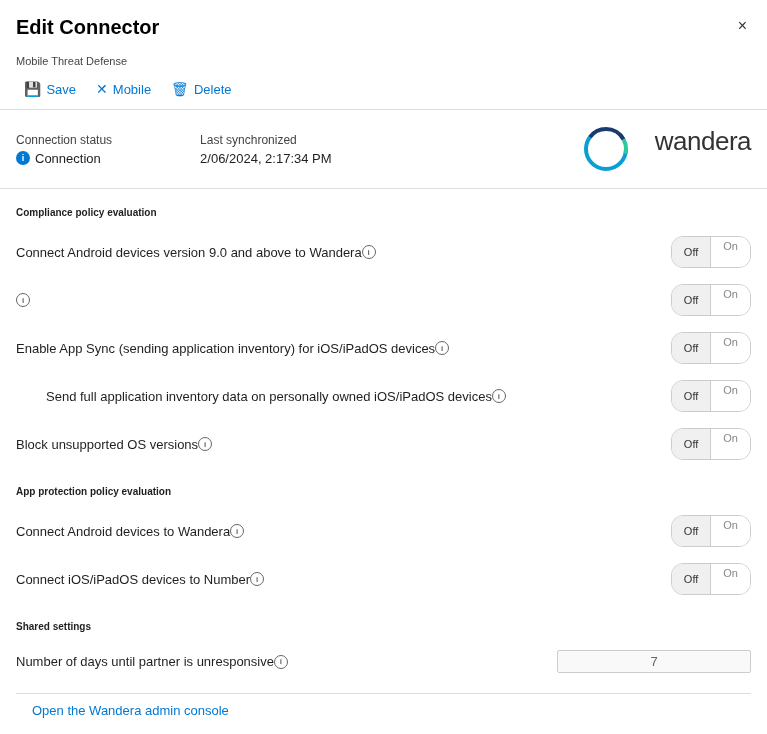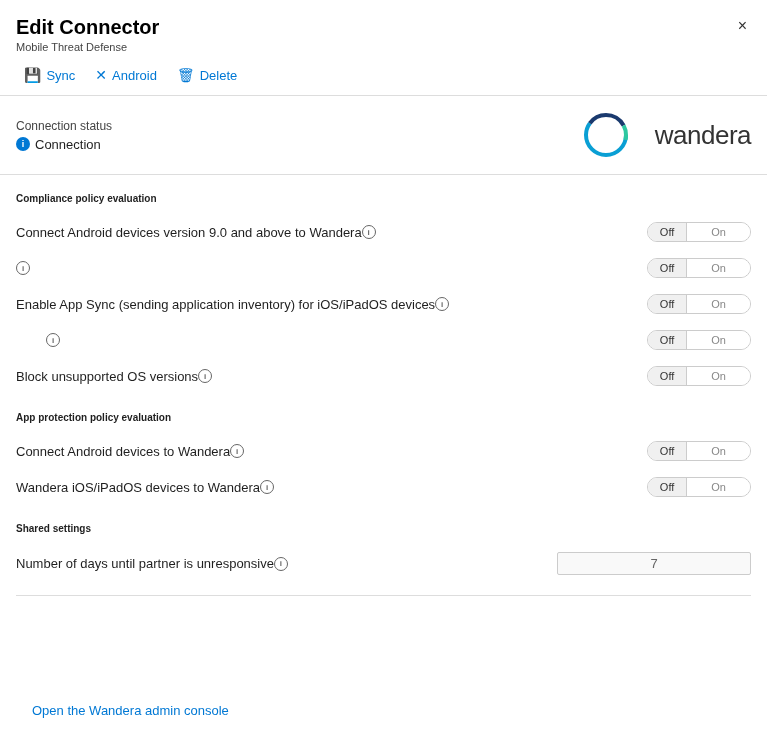--- a/index.html
+++ b/index.html
@@ -30,21 +30,21 @@
     .header-left {}
     .header-title {
       font-size: 20px;
       font-weight: 600;
       color: #000;
       line-height: 1.3;
     }
     .header-subtitle {
       font-size: 11px;
       color: #444;
-      margin-top: 1px;
+      margin-top: 15px;
     }
     .close-btn {
       cursor: pointer;
       color: #333;
       font-size: 16px;
       padding: 4px;
       line-height: 1;
       background: none;
       border: none;
     }
@@ -103,21 +103,20 @@
       color: #fff;
       font-size: 9px;
       font-weight: bold;
       display: inline-flex;
       align-items: center;
       justify-content: center;
       flex-shrink: 0;
     }
     .wandera-logo {
       display: flex;
-      align-items: center;
       gap: 26px;
       margin-left: auto;
     }
     .wandera-circle {
       width: 46px;
       height: 46px;
     }
     .wandera-text {
       font-size: 26px;
       font-weight: 300;
@@ -171,28 +170,28 @@
     
     .toggle-group {
       display: flex;
       border: 1px solid #ccc;
       border-radius: 12px;
       overflow: hidden;
       font-size: 11px;
       min-width: 80px;
     }
     .toggle-off {
-      padding: 3px 12px;
+      padding: 9px 12px;
       background: #f0f0f0;
       color: #333;
       cursor: pointer;
       border-right: 1px solid #ccc;
     }
     .toggle-on {
-      padding: 3px 24px;
+      padding: 3px 12px;
       background: #fff;
       color: #888;
       cursor: pointer;
     }
 
     
     .input-field {
       border: 1px solid #ccc;
       border-radius: 2px;
       padding: 3px 8px;
@@ -226,41 +225,45 @@
     <div class="header-left">
       <div class="header-title">Edit Connector</div>
       <div class="header-subtitle">Mobile Threat Defense</div>
     </div>
     <button class="close-btn">×</button>
   </div>
 
   <div class="toolbar">
     <button class="toolbar-btn">
       <span class="icon">💾</span>
-      <span>Sync</span>
+      <span>Save</span>
     </button>
     <button class="toolbar-btn">
       <span class="icon">✕</span>
-      <span>Android</span>
+      <span>Mobile</span>
     </button>
     <button class="toolbar-btn">
       <span class="icon">🗑</span>
       <span>Delete</span>
     </button>
   </div>
 
   <div class="status-section">
     <div class="status-left">
       <div class="status-group">
         <div class="status-label">Connection status</div>
         <div class="status-value">
           <span class="info-icon-blue">i</span>
           <span>Connection</span>
         </div>
       </div>
+      <div class="status-group">
+        <div class="status-label">Last synchronized</div>
+        <div class="status-value">2/06/2024, 2:17:34 PM</div>
+      </div>
     </div>
     <div class="wandera-logo">
 
       <svg class="wandera-circle" viewBox="0 0 46 46" xmlns="http://www.w3.org/2000/svg">
         <circle cx="23" cy="23" r="20" fill="none" stroke="#0a9fd4" stroke-width="4" stroke-dasharray="75 55" stroke-dashoffset="0"></circle>
         <circle cx="23" cy="23" r="20" fill="none" stroke="#1a3a6e" stroke-width="4" stroke-dasharray="40 90" stroke-dashoffset="-75"></circle>
         <circle cx="23" cy="23" r="20" fill="none" stroke="#2dc8a0" stroke-width="4" stroke-dasharray="20 110" stroke-dashoffset="-115"></circle>
       </svg>
       <span class="wandera-text">wandera</span>
     </div>
@@ -297,20 +300,21 @@
         <span class="info-icon-outline">i</span>
       </div>
       <div class="toggle-group">
         <span class="toggle-off">Off</span>
         <span class="toggle-on">On</span>
       </div>
     </div>
 
     <div class="setting-row indented">
       <div class="setting-label">
+        <span>Send full application inventory data on personally owned iOS/iPadOS devices</span>
         <span class="info-icon-outline">i</span>
       </div>
       <div class="toggle-group">
         <span class="toggle-off">Off</span>
         <span class="toggle-on">On</span>
       </div>
     </div>
 
     <div class="setting-row">
       <div class="setting-label">
@@ -331,21 +335,21 @@
         <span class="info-icon-outline">i</span>
       </div>
       <div class="toggle-group">
         <span class="toggle-off">Off</span>
         <span class="toggle-on">On</span>
       </div>
     </div>
 
     <div class="setting-row">
       <div class="setting-label">
-        <span>Wandera iOS/iPadOS devices to Wandera</span>
+        <span>Connect iOS/iPadOS devices to Number</span>
         <span class="info-icon-outline">i</span>
       </div>
       <div class="toggle-group">
         <span class="toggle-off">Off</span>
         <span class="toggle-on">On</span>
       </div>
     </div>
 
     <div class="section-title">Shared settings</div>
 

